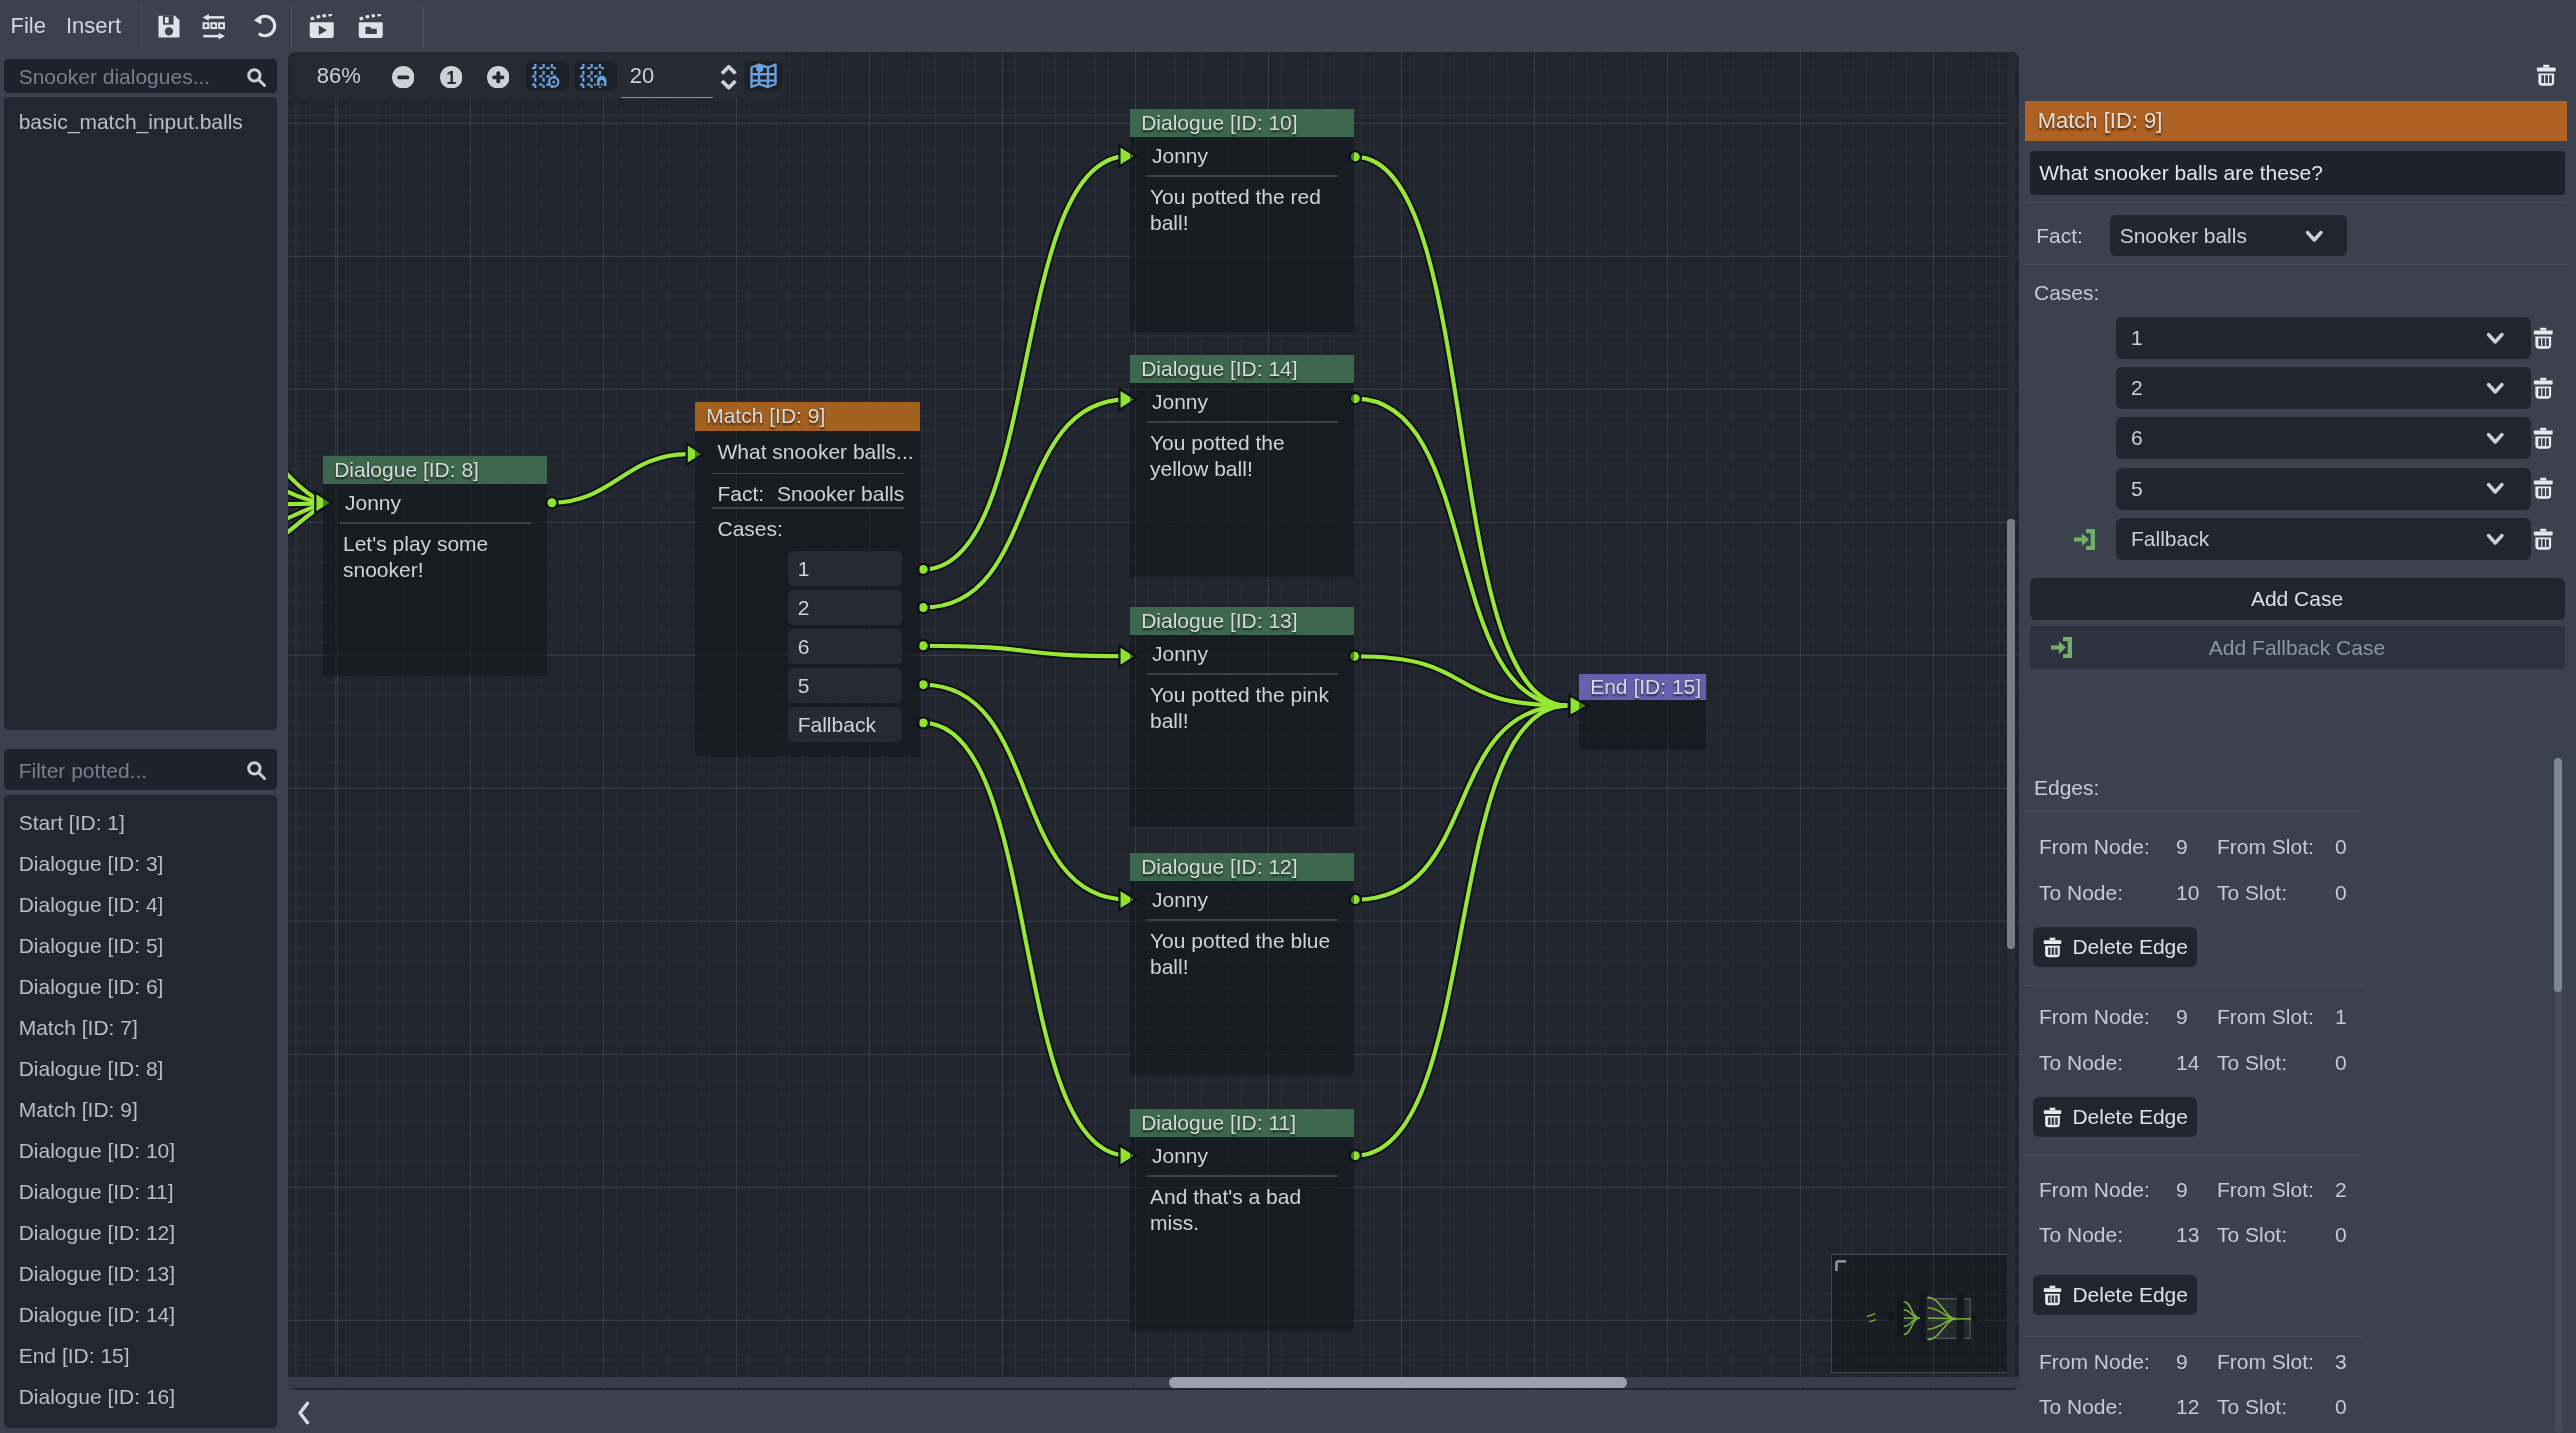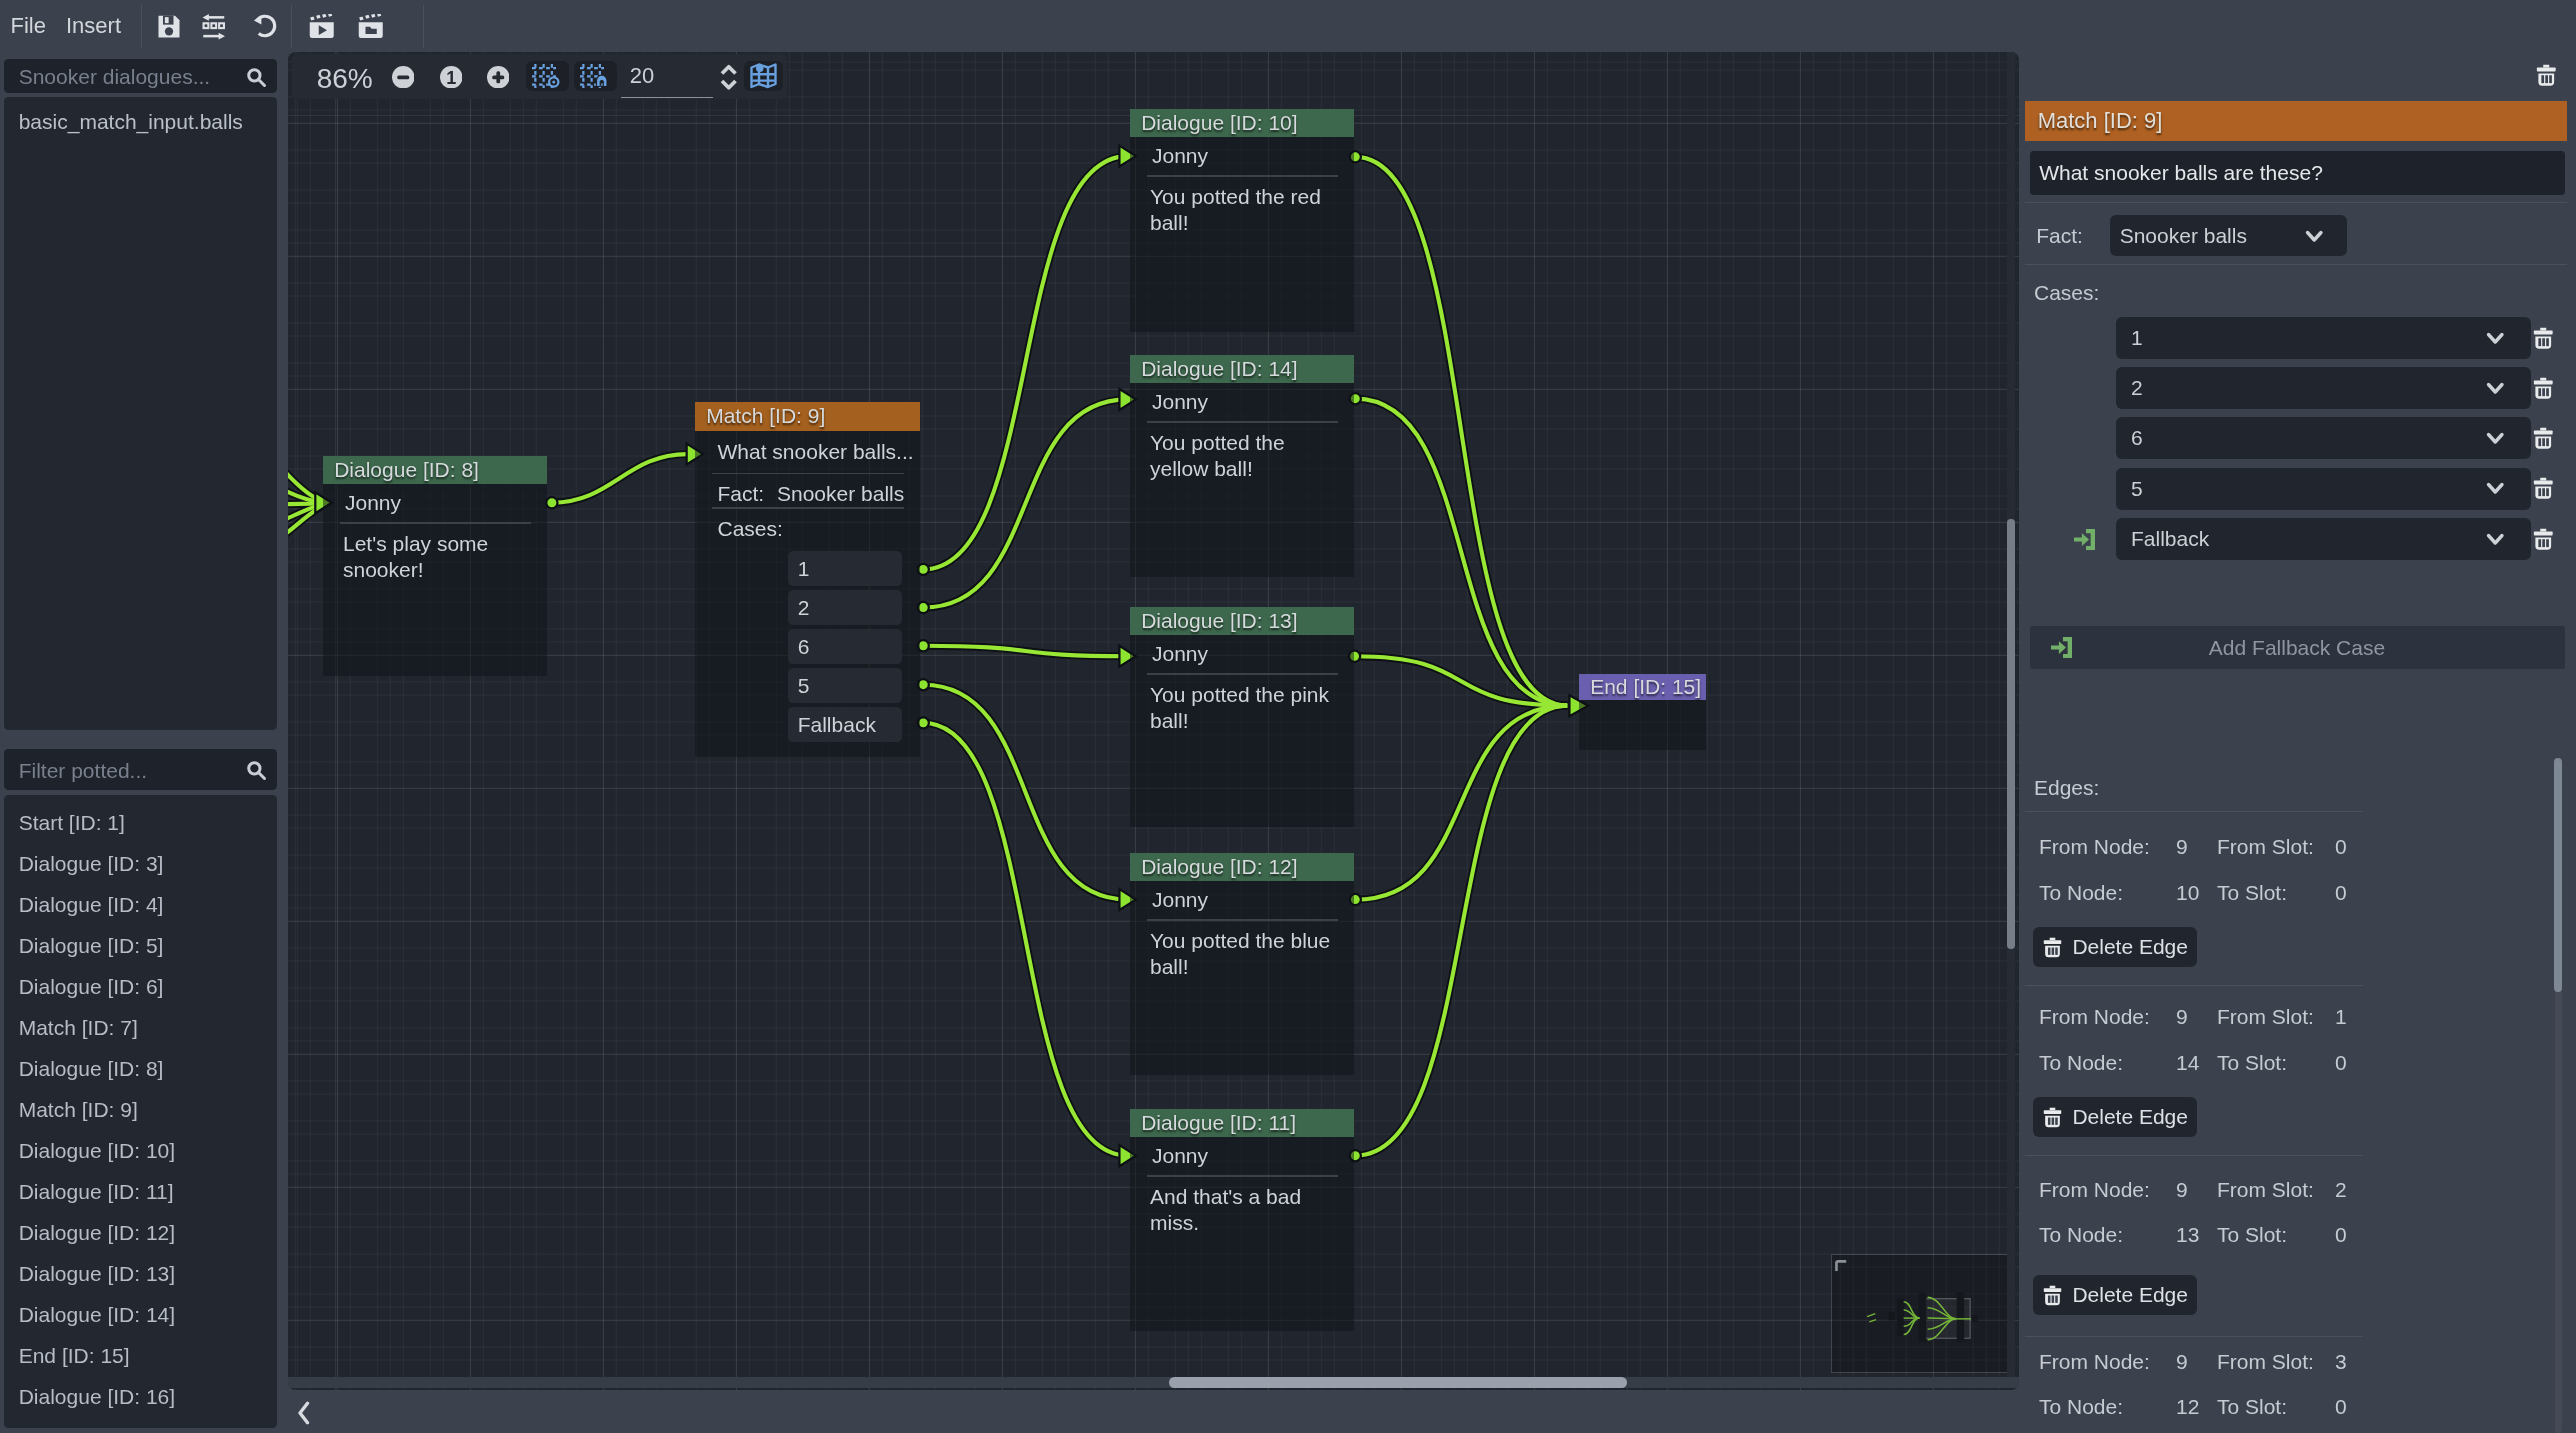--- a/index.html
+++ b/index.html
@@ -257,21 +257,21 @@
         <div class="ntext">And that's a bad miss.</div>
       </div>
     </div>
 
     <div class="node" style="left:1291px;top:622px;width:127px;">
       <div class="ntitle nshadow" style="top:0;height:26px;background:#6a5fae;">End [ID: 15]</div>
       <div class="nbody" style="top:26px;height:50px;"></div>
     </div>
   </div>
   <div class="abs" id="gtoolbar" style="left:3.7px;top:1.5px;width:495px;height:45px;background:#262b33;border-radius:6px;">
-    <div class="abs" style="left:25px;top:9.7px;font-size:28px;color:#ccd1d7;">86%</div>
+    <div class="abs" style="left:25px;top:9.7px;font-size:22px;color:#ccd1d7;">86%</div>
     <svg class="abs" style="left:100px;top:12px;" width="22.5" height="22.5" viewBox="0 0 30 30">
         <circle cx="15" cy="15" r="15" fill="#ced2d7"></circle>
         <rect x="7" y="12.5" width="16" height="5" rx="2" fill="#262b33"></rect>
       </svg>
     <svg class="abs" style="left:148px;top:12px;" width="22.5" height="22.5" viewBox="0 0 30 30">
         <circle cx="15" cy="15" r="15" fill="#ced2d7"></circle>
         <text x="15" y="24" text-anchor="middle" font-family="Liberation Sans" font-size="24" font-weight="bold" fill="#262b33">1</text>
       </svg>
     <svg class="abs" style="left:195px;top:12px;" width="22.5" height="22.5" viewBox="0 0 30 30">
         <circle cx="15" cy="15" r="15" fill="#ced2d7"></circle>
@@ -402,20 +402,21 @@
     </svg>
   <svg class="abs" style="left:510px;top:425px;" width="22.5" height="22.5" viewBox="0 0 30 30">
       <use href="#sym-trash"></use>
     </svg>
   <svg class="abs" style="left:510px;top:476px;" width="22.5" height="22.5" viewBox="0 0 30 30">
       <use href="#sym-trash"></use>
     </svg>
   <svg class="abs" style="left:52px;top:477px;" width="22.5" height="21" viewBox="0 0 30 28">
       <use href="#sym-enter"></use>
     </svg>
+  <div class="btn" style="left:7.5px;top:526px;width:535px;height:42px;">Add Case</div>
   <div class="abs" style="left:7.5px;top:574px;width:535px;height:43px;background:#2d333e;border-radius:2px;display:flex;align-items:center;justify-content:center;font-size:21px;color:#8e96a3;text-align:center;">Add Fallback Case</div>
   <svg class="abs" style="left:28.5px;top:585px;" width="22.5" height="21" viewBox="0 0 30 28">
       <use href="#sym-enter"></use>
     </svg>
   <div class="abs elabel" style="left:12px;top:724px;">Edges:</div>
   <div class="abs sep" style="left:3px;top:759px;width:338px;height:1.1px;"></div>
 
   <div class="abs elabel" style="left:17px;top:783px;">From Node:</div>
   <div class="abs elabel" style="left:154px;top:783px;">9</div>
   <div class="abs elabel" style="left:195px;top:783px;">From Slot:</div>

